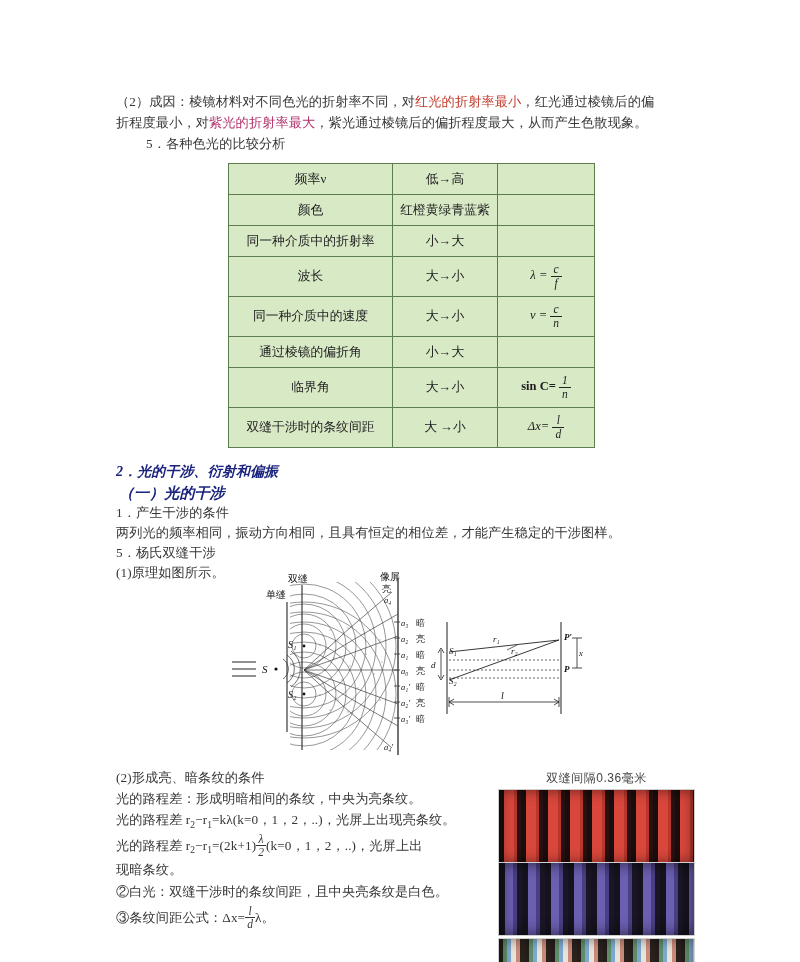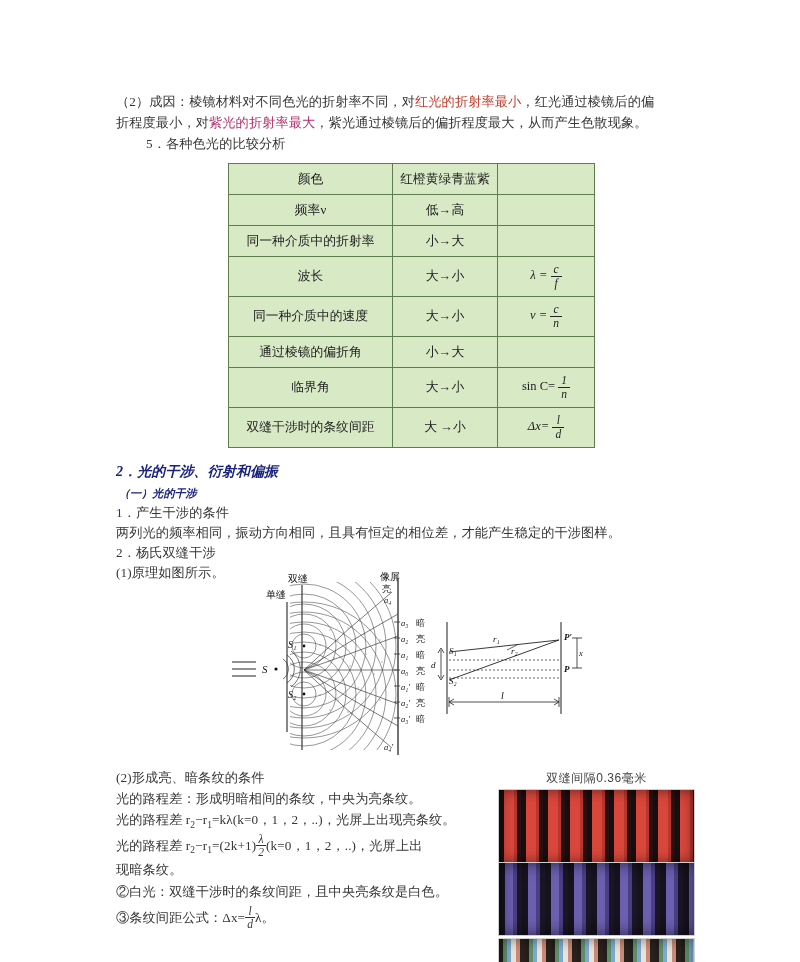--- a/index.html
+++ b/index.html
@@ -88,27 +88,27 @@
   <div class="para" style="left:116px;top:113px;">
     <span>折程度最小，对</span><span class="violet">紫光的折射率最大</span><span>，紫光通过棱镜后的偏折程度最大，从而产生色散现象。</span>
   </div>
 
   <div class="para" style="left:116px;top:134px;margin-left:30px;">5．各种色光的比较分析</div>
 
   <div class="tbl-wrap">
     <table class="ctab">
       <tbody>
           <tr>
+        <td class="c1">频率ν</td>
+        <td class="c2">低→高</td>
+        <td class="c3"></td>
+      </tr>
+      <tr>
         <td class="c1">颜色</td>
         <td class="c2">红橙黄绿青蓝紫</td>
-        <td class="c3"></td>
-      </tr>
-      <tr>
-        <td class="c1">频率ν</td>
-        <td class="c2">低→高</td>
         <td class="c3"></td>
       </tr>
       <tr>
         <td class="c1">同一种介质中的折射率</td>
         <td class="c2">小→大</td>
         <td class="c3"></td>
       </tr>
       <tr class="tall">
         <td class="c1">波长</td>
         <td class="c2">大→小</td>
@@ -133,21 +133,21 @@
       </tr>
       <tr>
         <td class="c1">通过棱镜的偏折角</td>
         <td class="c2">小→大</td>
         <td class="c3"></td>
       </tr>
       <tr class="tall">
         <td class="c1">临界角</td>
         <td class="c2">大→小</td>
         <td class="c3">
-          <span class="eq eqn" style="font-weight:normal;">sin C=</span>
+          <span class="eq eqn" style="font-weight:bold;">sin C=</span>
           <span class="frac">
             <span class="num">1</span>
             <span class="den">n</span>
           </span>
         </td>
       </tr>
       <tr class="tall">
         <td class="c1">双缝干涉时的条纹间距</td>
         <td class="c2">大 →小</td>
         <td class="c3">
@@ -156,24 +156,24 @@
             <span class="num">l</span>
             <span class="den">d</span>
           </span>
         </td>
       </tr>
     </tbody>
       </table>
   </div>
 
   <div class="para blue-head" style="left:116px;top:462px;font-size:14px;">2．光的干涉、衍射和偏振</div>
-  <div class="para blue-head" style="left:119px;top:483px;font-size:11px;">（一）光的干涉</div>
+  <div class="para blue-head" style="left:119px;top:483px;font-size:15px;">（一）光的干涉</div>
   <div class="para" style="left:116px;top:503px;">1．产生干涉的条件</div>
   <div class="para" style="left:116px;top:523px;">两列光的频率相同，振动方向相同，且具有恒定的相位差，才能产生稳定的干涉图样。</div>
-  <div class="para" style="left:116px;top:543px;">2．杨氏双缝干涉</div>
+  <div class="para" style="left:116px;top:543px;">5．杨氏双缝干涉</div>
   <div class="para" style="left:116px;top:563px;">(1)原理如图所示。</div>
 
   <div class="diagram">
     <svg width="360" height="190" viewBox="0 0 360 190">
       <defs>
         <clipPath id="waveclip">
           <rect x="60" y="12" width="110" height="168"></rect>
         </clipPath>
       </defs>
 

